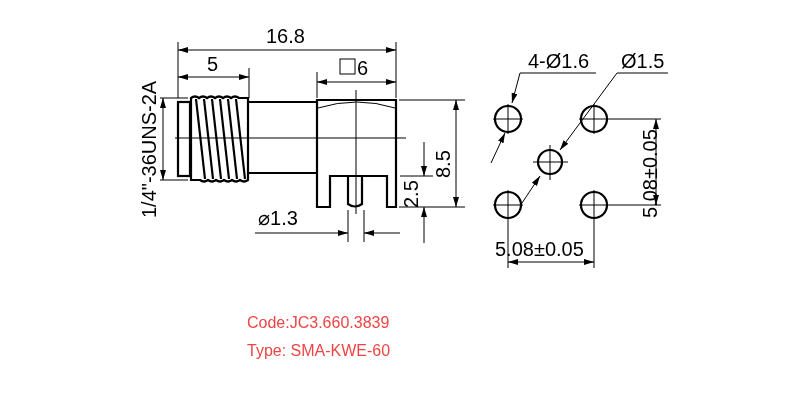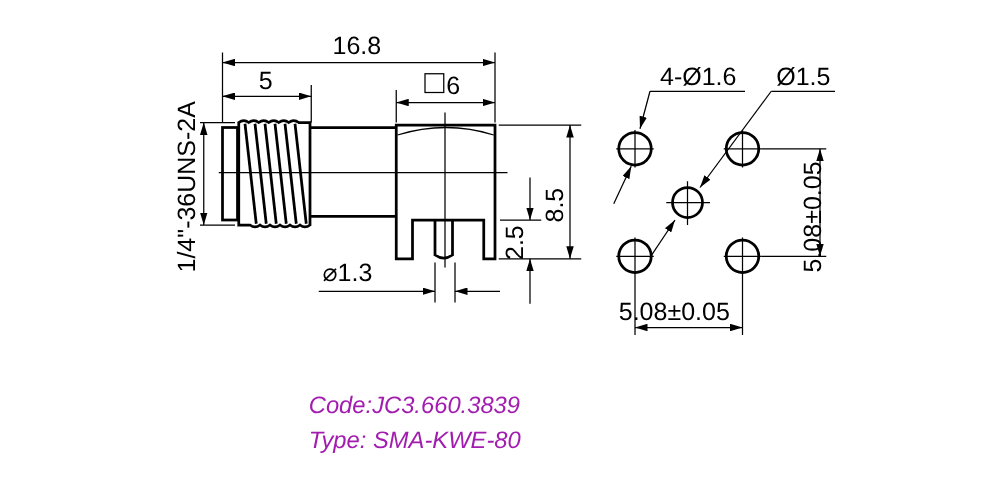--- a/index.html
+++ b/index.html
@@ -2,22 +2,22 @@
 <html><head>
 <meta charset="utf-8">
 <style>
   html, body { margin: 0; padding: 0; background: #ffffff; }
   body { width: 800px; height: 400px; position: relative; overflow: hidden;
          font-family: "Liberation Sans", sans-serif; }
   #drawing { position: absolute; left: 0; top: 0; }
   .ln { stroke: #000; stroke-width: 1; fill: none; }
   .thk { stroke: #000; stroke-width: 2.2; fill: none; }
   .txt { font-family: "Liberation Sans", sans-serif; font-size: 20px; fill: #000; }
-  .caption { position: absolute; left: 247px; font-size: 19px; color: #a21caf;
-             font-family: "Liberation Sans", sans-serif; font-style: italic; }
+  .caption { position: absolute; left: 247px; font-size: 16px; color: #ef4444;
+             font-family: "Liberation Sans", sans-serif; }
 </style>
 </head>
 <body>
 
 <svg id="drawing" width="800" height="400" viewBox="0 0 800 400" xmlns="http://www.w3.org/2000/svg">
   <defs>
     <marker id="arr" viewBox="0 0 10 6" refX="10" refY="3" markerWidth="10" markerHeight="6" orient="auto-start-reverse">
       <path d="M0,0 L10,3 L0,6 z" fill="#000"></path>
     </marker>
   </defs>
@@ -127,13 +127,13 @@
     <line class="ln" x1="609" y1="205" x2="661" y2="205"></line>
     <line class="ln" x1="656" y1="119" x2="656" y2="205" marker-start="url(#arr)" marker-end="url(#arr)"></line>
     <text class="txt" transform="translate(657,218) rotate(-90)">5.08±0.05</text>
 
     <line class="ln" x1="508" y1="262" x2="594" y2="262" marker-start="url(#arr)" marker-end="url(#arr)"></line>
     <text class="txt" x="495" y="256">5.08±0.05</text>
   </g>
 </svg>
 
 <div class="caption" style="top:314px;">Code:JC3.660.3839</div>
-<div class="caption" style="top:342px;">Type: SMA-KWE-80</div>
+<div class="caption" style="top:342px;">Type: SMA-KWE-60</div>
 
 </body></html>

